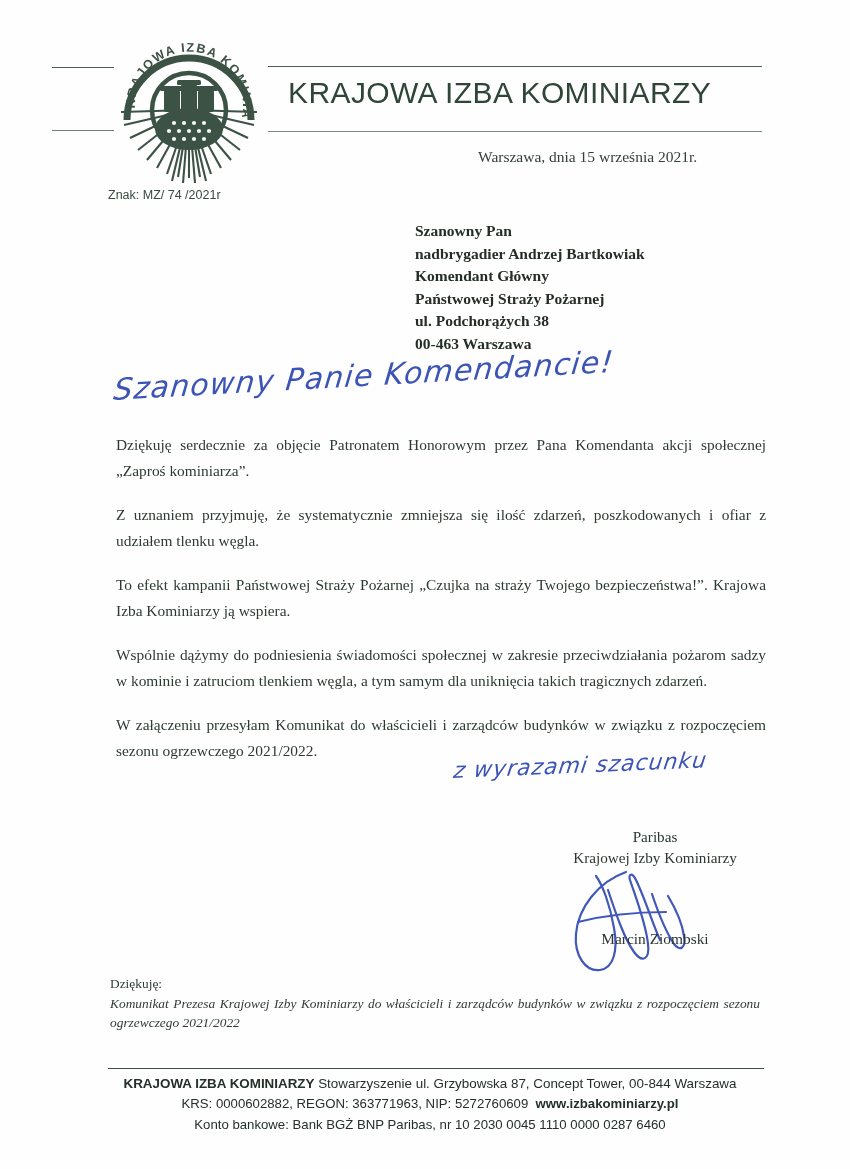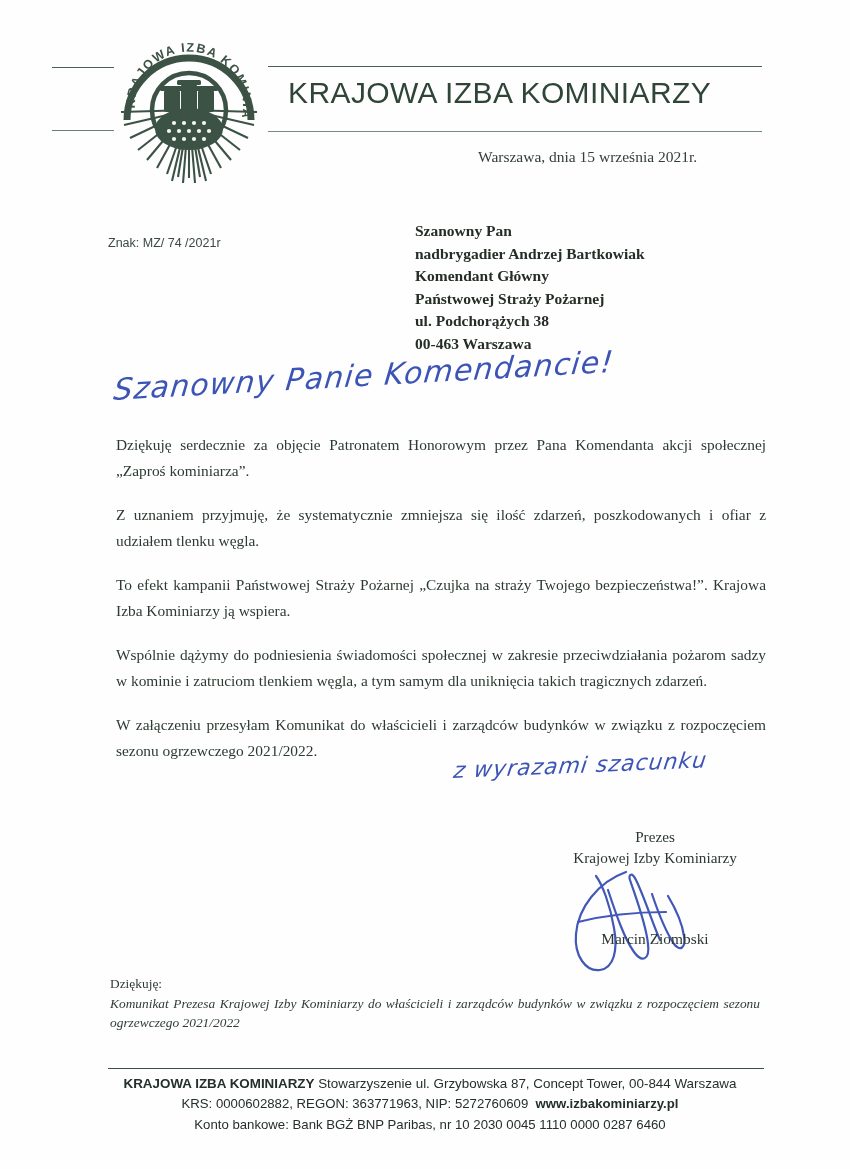--- a/index.html
+++ b/index.html
@@ -80,21 +80,20 @@
     white-space: nowrap;
     text-align: right;
   }
   .ref-no {
     position: absolute;
     left: 108px; top: 188px;
     font-family: "Liberation Sans", sans-serif;
     font-size: 12.5px;
     color: #3a4a40;
     white-space: nowrap;
-    margin-top: 48px;
   }
 
   
   .addressee {
     position: absolute;
     left: 415px; top: 220px;
     font-size: 15.5px;
     font-weight: bold;
     line-height: 22.6px;
     color: #242e26;
@@ -313,21 +312,21 @@
     <p>Dziękuję serdecznie za objęcie Patronatem Honorowym przez Pana Komendanta akcji społecznej „Zaproś kominiarza”.</p>
     <p>Z uznaniem przyjmuję, że systematycznie zmniejsza się ilość zdarzeń, poszkodowanych i ofiar z udziałem tlenku węgla.</p>
     <p>To efekt kampanii Państwowej Straży Pożarnej „Czujka na straży Twojego bezpieczeństwa!”. Krajowa Izba Kominiarzy ją wspiera.</p>
     <p>Wspólnie dążymy  do podniesienia świadomości społecznej w zakresie przeciwdziałania pożarom sadzy w kominie i zatruciom tlenkiem węgla, a tym samym dla uniknięcia takich tragicznych zdarzeń.</p>
     <p>W załączeniu przesyłam Komunikat do właścicieli i zarządców budynków w związku z rozpoczęciem sezonu ogrzewczego 2021/2022.</p>
   </div>
 
   <div class="hand hand-closing">z wyrazami szacunku</div>
 
   <div class="sign-block">
-    <div class="line">Prezes</div>
+    <div class="line">Paribas</div>
     <div class="line">Krajowej Izby Kominiarzy</div>
   </div>
 
   <svg class="signature-mark" viewBox="0 0 200 115">
     <g fill="none" stroke="#4258b8" stroke-width="2.2" stroke-linecap="round">
       <path d="M78,12 C50,22 30,48 28,74 C26,96 38,112 52,110 C66,108 70,90 66,68 C62,44 54,24 48,16"></path>
       <path d="M60,30 C68,54 76,78 86,92 C94,103 102,100 100,84 C98,64 88,38 82,20 C80,14 84,12 88,20 C96,36 104,62 112,80"></path>
       <path d="M104,34 C110,52 118,72 126,84 C132,92 138,88 136,76 C134,62 126,46 120,36"></path>
       <path d="M30,62 C54,56 84,52 118,52"></path>
     </g>

